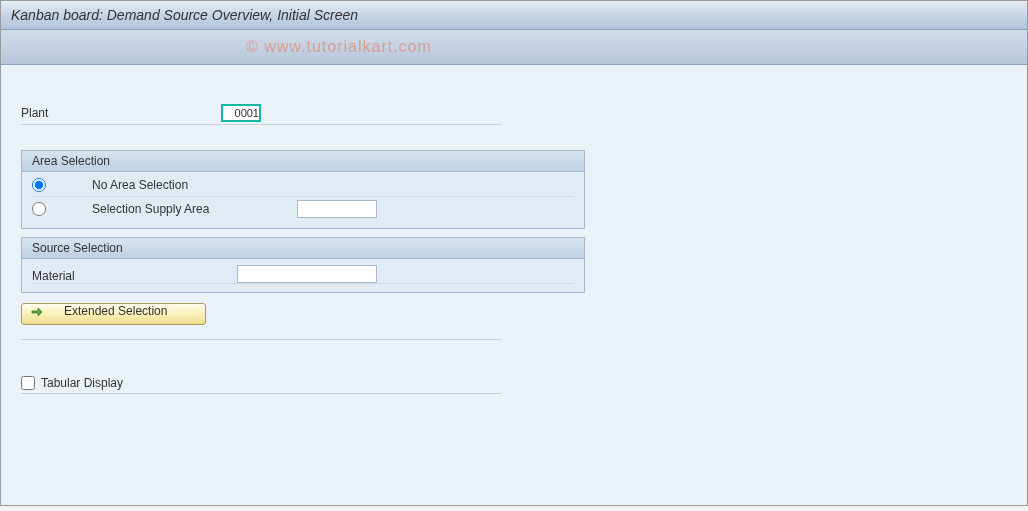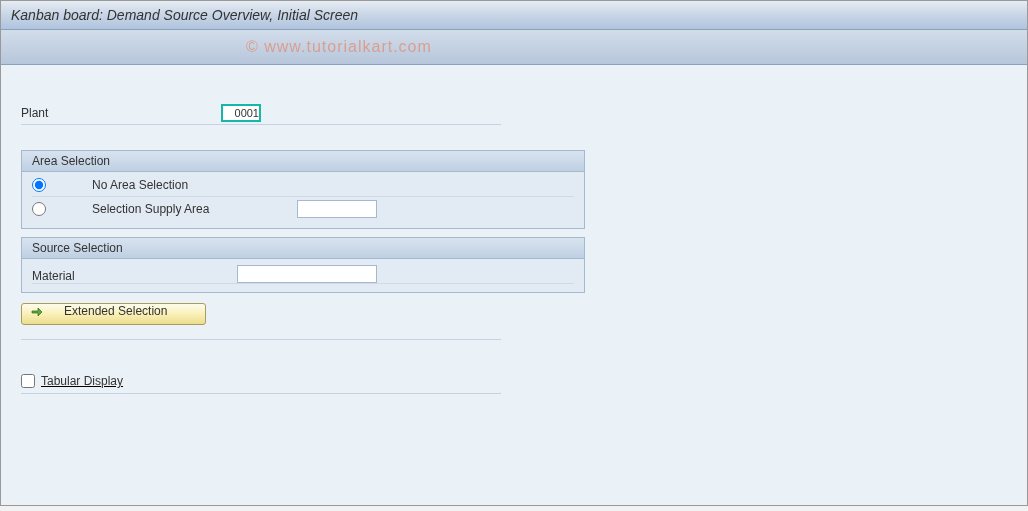--- a/index.html
+++ b/index.html
@@ -155,27 +155,26 @@
     .ext-button-icon {
       width: 14px;
       height: 14px;
       display: inline-block;
       position: relative;
       flex-shrink: 0;
     }
     .ext-button-icon svg { display: block; }
     .checkbox-row {
       display: flex;
-      align-items: center;
+      align-items: flex-end;
       margin-top: 32px;
       width: 480px;
       border-bottom: 1px solid #c5d2e0;
       padding-bottom: 3px;
       height: 22px;
-      text-decoration: underline;
     }
     .checkbox-control {
       width: 14px;
       height: 14px;
       margin-right: 6px;
       border: 1px solid #888;
       background: #fff;
     }
     .checkbox-label {
       color: #333;

